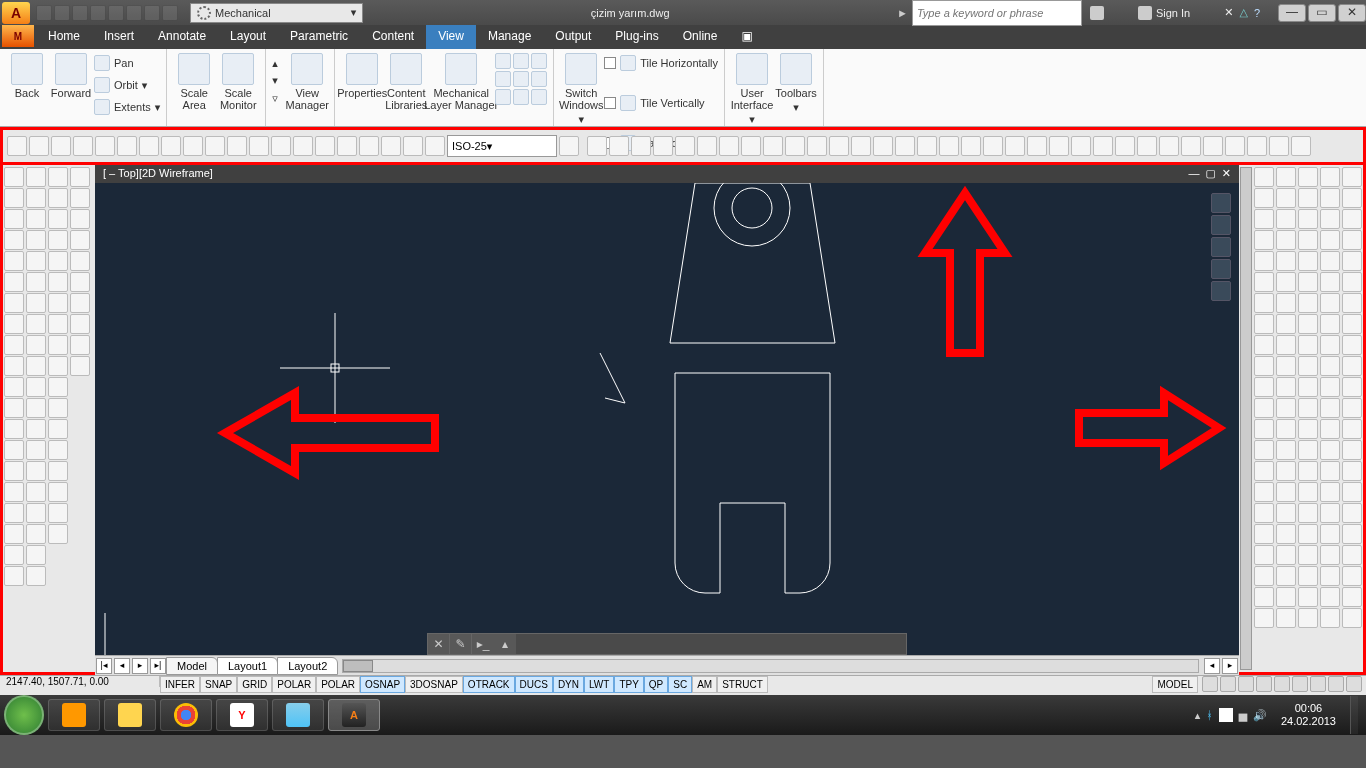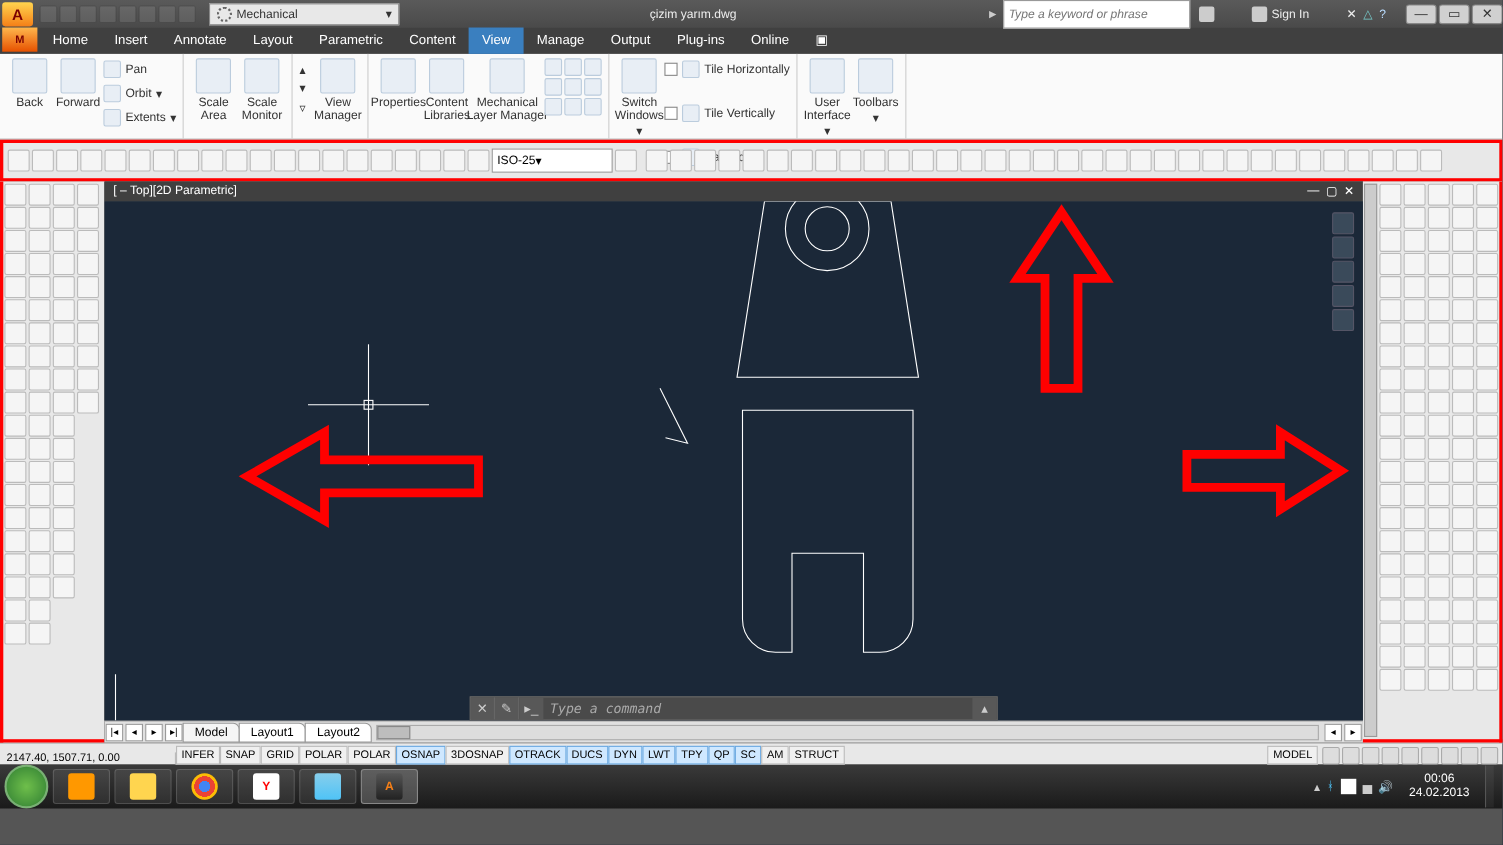--- a/index.html
+++ b/index.html
@@ -62,21 +62,21 @@
 .cmdline .cicon { width: 22px; height: 20px; background: #585858; border-right: 1px solid #666; color: #ccc; text-align: center; font-size: 12px; line-height: 20px; }
 
 .layout-tabs { height: 20px; background: #e0e0e0; display: flex; align-items: center; font-size: 11px; border-top: 1px solid #aaa; }
 .lt-nav { width: 16px; height: 16px; border: 1px solid #999; background: #fff; margin: 0 1px; text-align: center; line-height: 12px; font-size: 9px; }
 .lt-tab { padding: 2px 10px; border: 1px solid #999; background: #fff; border-top-right-radius: 6px; margin-left: -1px; }
 .lt-tab.active { background: #f5f5f5; font-weight: 500; }
 .lt-scroll { flex: 1; height: 14px; background: #ddd; margin: 0 4px; border: 1px solid #aaa; position: relative; }
 .lt-thumb { position: absolute; left: 0; width: 30px; height: 100%; background: #bdbdbd; border: 1px solid #888; }
 
 
-.statusbar { height: 20px; background: #e8e8e8; display: flex; align-items: flex-end; font-size: 10px; border-top: 1px solid #aaa; }
+.statusbar { height: 20px; background: #e8e8e8; display: flex; align-items: flex-start; font-size: 10px; border-top: 1px solid #aaa; }
 .statusbar .coords { width: 160px; padding: 0 6px; border-right: 1px solid #bbb; }
 .sbtn { padding: 2px 4px; border: 1px solid #bbb; background: #f0f0f0; margin: 0; font-size: 10px; }
 .sbtn.on { background: #cfe8ff; border-color: #6aa8e0; }
 .statusbar .flex { flex: 1; }
 .statusbar .sr { display: flex; gap: 2px; padding: 0 4px; align-items: center; }
 .sicon { width: 16px; height: 16px; background: #ddd; border: 1px solid #aaa; border-radius: 2px; }
 
 
 .taskbar { height: 40px; background: linear-gradient(#3a3a3a, #1a1a1a); display: flex; align-items: center; padding: 0 4px; gap: 4px; color: #fff; font-size: 11px; }
 .start { width: 40px; height: 40px; border-radius: 50%; background: radial-gradient(circle,#6fbf4b,#2e7d32); border: 2px solid rgba(255,255,255,.3); }
@@ -419,21 +419,21 @@
         <div class="vbtn"></div>
         <div class="vbtn"></div>
         <div class="vbtn"></div>
         <div class="vbtn"></div>
         <div class="vbtn"></div>
       </div>
   </div>
 
   <div class="canvas-wrap">
     <div class="canvas-head">
-      <span>[ – Top][2D Parametric]</span>
+      <span>[ – Top][2D Wireframe]</span>
       <span class="cc">
         <span>—</span>
         <span>▢</span>
         <span>✕</span>
       </span>
     </div>
     <div class="canvas">
       
       <svg width="100%" height="100%">
         <g stroke="#fff" stroke-width="1" fill="none">
@@ -481,21 +481,20 @@
         <div class="vbtn" style="background:#3a4a5a;border-color:#556"></div>
         <div class="vbtn" style="background:#3a4a5a;border-color:#556"></div>
         <div class="vbtn" style="background:#3a4a5a;border-color:#556"></div>
       </div>
 
       
       <div class="cmdline">
         <div class="cicon">✕</div>
         <div class="cicon">✎</div>
         <div class="cicon" style="border-right:none">▸_</div>
-        <div class="ci">Type a command</div>
         <div class="cicon" style="border:none">▴</div>
       </div>
     </div>
 
     <div class="layout-tabs">
       <div class="lt-nav">|◂</div>
       <div class="lt-nav">◂</div>
       <div class="lt-nav">▸</div>
       <div class="lt-nav">▸|</div>
       <div class="lt-tab active">Model</div>

